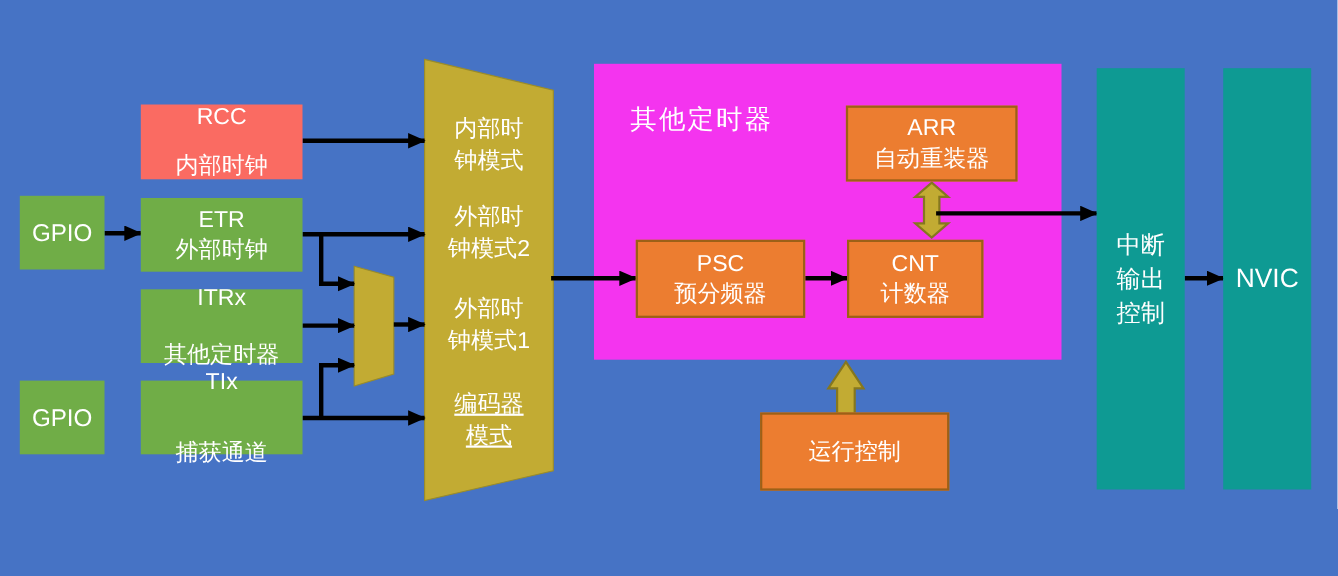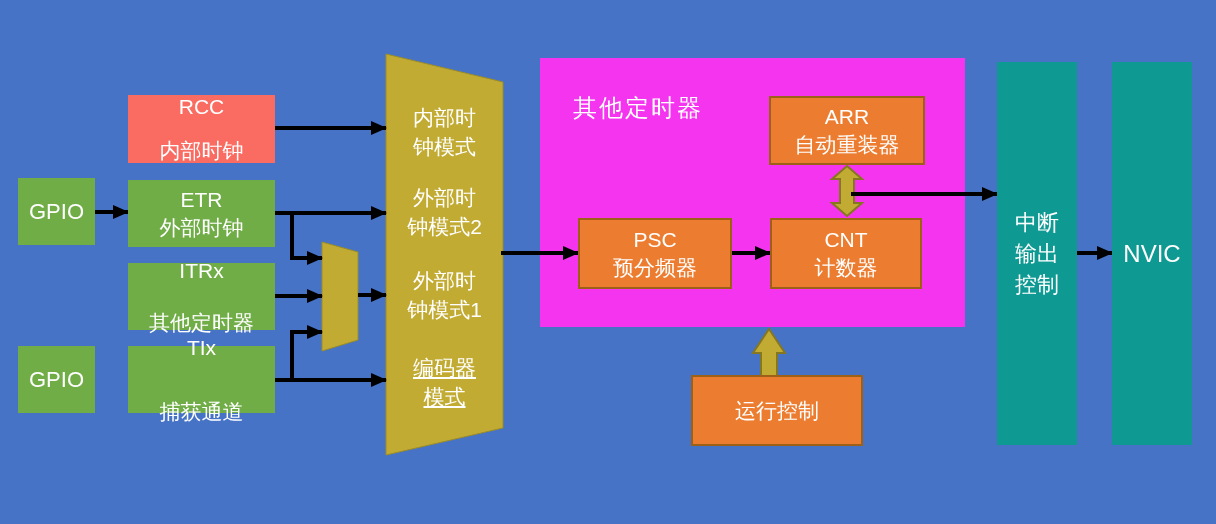--- a/index.html
+++ b/index.html
@@ -137,21 +137,21 @@
   <div class="box orange" style="left:769px;top:96px;width:156px;height:69px;">
     <div>ARR</div>
     <div>自动重装器</div>
   </div>
 
   <div class="box orange" style="left:578px;top:218px;width:154px;height:71px;">
     <div>PSC</div>
     <div>预分频器</div>
   </div>
 
-  <div class="box orange" style="left:770px;top:218px;width:152px;height:71px;">
+  <div class="box orange" style="left:770px;top:218px;width:124px;height:71px;">
     <div>CNT</div>
     <div>计数器</div>
   </div>
 
   <div class="box orange" style="left:691px;top:375px;width:172px;height:71px;">
     <div>运行控制</div>
   </div>
 
   <div class="box teal" style="left:997px;top:62px;width:80px;height:383px;">
     <div>中断</div>

